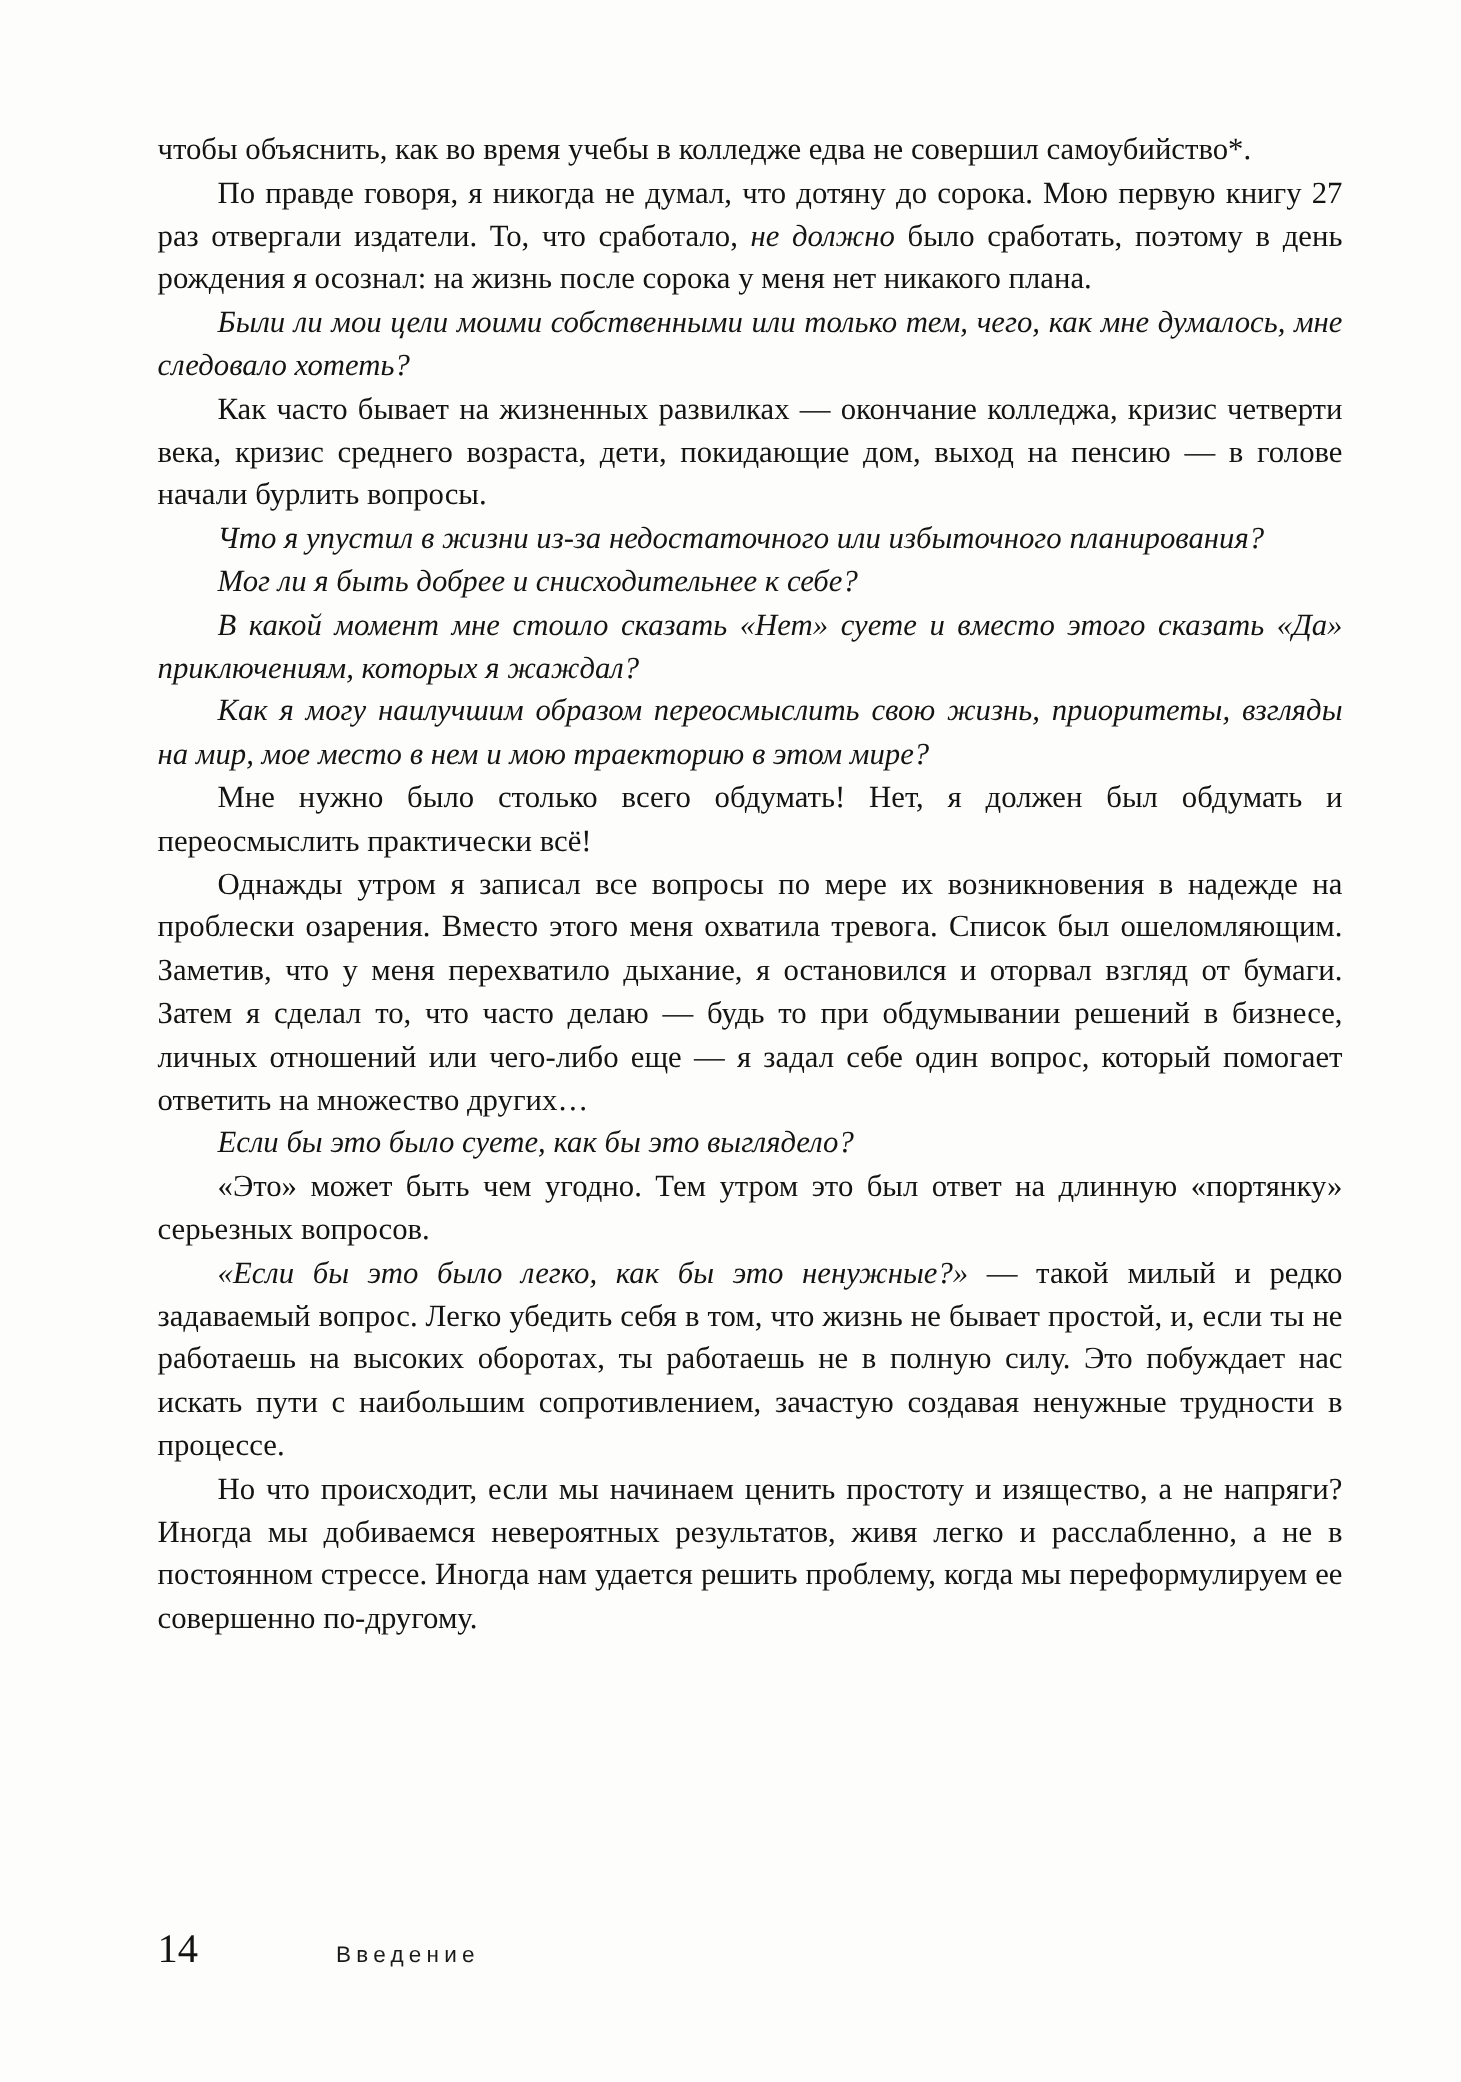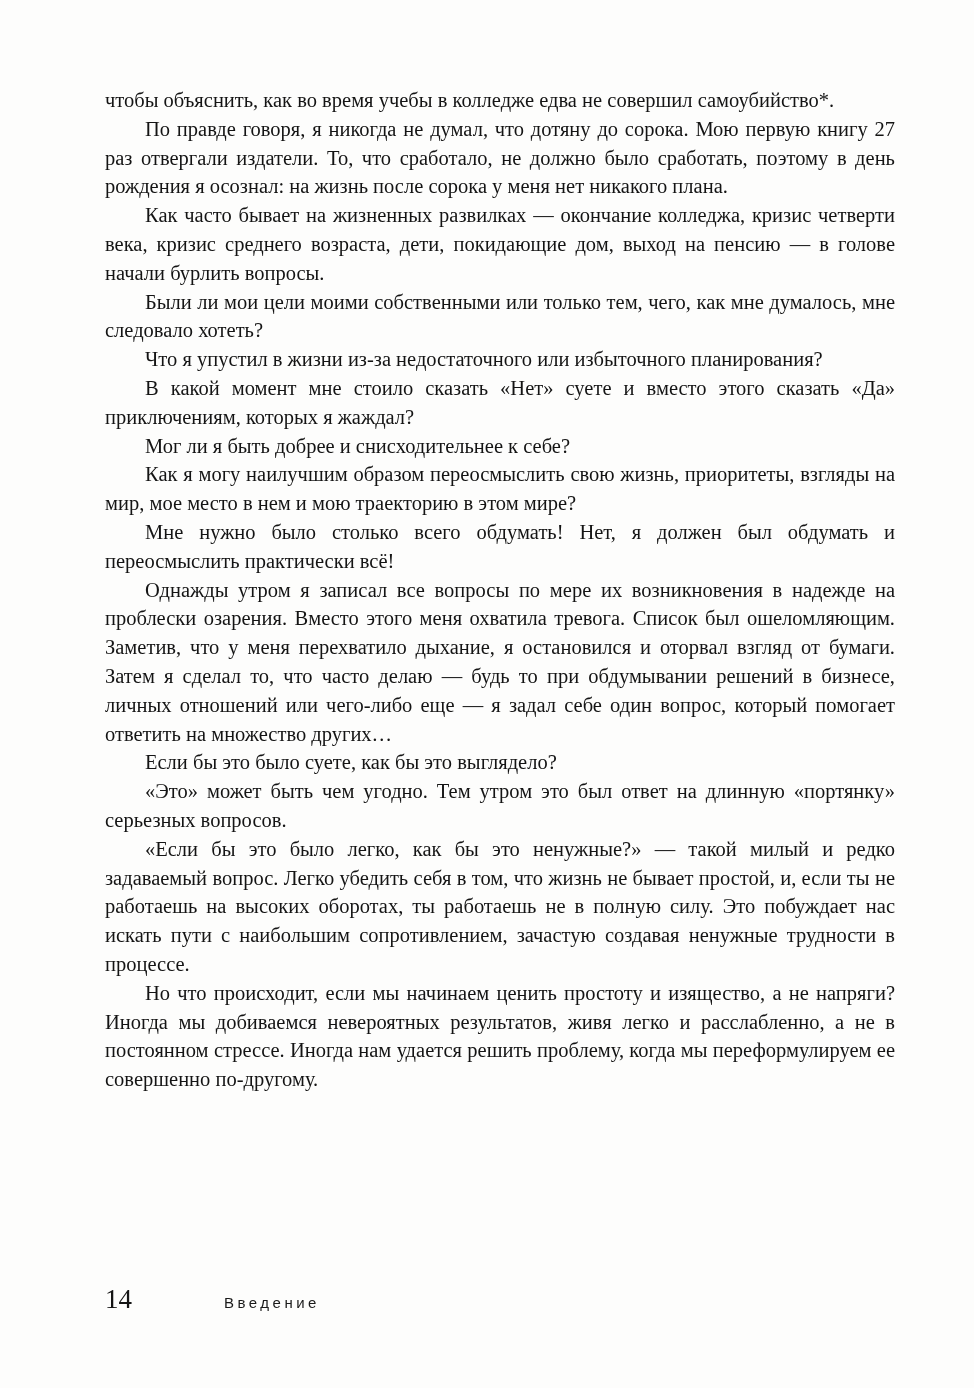--- a/index.html
+++ b/index.html
@@ -18,21 +18,21 @@
   .text-block {
     position: absolute;
     left: 105px; top: 86px;
     width: 790px;
     font-size: 20.5px;
     line-height: 28.8px;
     text-align: justify;
   }
   .para { margin: 0; }
   .para.indent { text-indent: 40px; }
-  .it { }
+  .it { font-style: italic; }
   .footnote-block {
     position: absolute;
     left: 105px; top: 1226px;
     width: 790px;
   }
   .footnote-rule {
     width: 388px;
     border-top: 1.6px solid #1c1c1c;
     margin: 0 0 9px 0;
   }
@@ -61,25 +61,25 @@
 </style>
 </head>
 <body>
 
 <div class="page">
 
   <div class="text-block">
 
   <p class="para"><span>чтобы объяснить, как во время учебы в колледже едва не совершил самоубийство*.</span></p>
       <p class="para indent"><span>По правде говоря, я никогда не думал, что дотяну до сорока. Мою первую книгу 27 раз отвергали издатели. То, что сработало, </span><span class="it">не должно</span><span> было сработать, поэтому в день рождения я осознал: на жизнь после сорока у меня нет никакого плана.</span></p>
+      <p class="para indent"><span class="it">Были ли мои цели моими собственными или только тем, чего, как мне думалось, мне следовало хотеть?</span></p>
       <p class="para indent"><span>Как часто бывает на жизненных развилках — окончание колледжа, кризис четверти века, кризис среднего возраста, дети, покидающие дом, выход на пенсию — в голове начали бурлить вопросы.</span></p>
-      <p class="para indent"><span class="it">Были ли мои цели моими собственными или только тем, чего, как мне думалось, мне следовало хотеть?</span></p>
       <p class="para indent"><span class="it">Что я упустил в жизни из-за недостаточного или избыточного планирования?</span></p>
+      <p class="para indent"><span class="it">Мог ли я быть добрее и снисходительнее к себе?</span></p>
       <p class="para indent"><span class="it">В какой момент мне стоило сказать «Нет» суете и вместо этого сказать «Да» приключениям, которых я жаждал?</span></p>
-      <p class="para indent"><span class="it">Мог ли я быть добрее и снисходительнее к себе?</span></p>
       <p class="para indent"><span class="it">Как я могу наилучшим образом переосмыслить свою жизнь, приоритеты, взгляды на мир, мое место в нем и мою траекторию в этом мире?</span></p>
       <p class="para indent"><span>Мне нужно было столько всего обдумать! Нет, я должен был обдумать и переосмыслить практически всё!</span></p>
       <p class="para indent"><span>Однажды утром я записал все вопросы по мере их возникновения в надежде на проблески озарения. Вместо этого меня охватила тревога. Список был ошеломляющим. Заметив, что у меня перехватило дыхание, я остановился и оторвал взгляд от бумаги. Затем я сделал то, что часто делаю — будь то при обдумывании решений в бизнесе, личных отношений или чего-либо еще — я задал себе один вопрос, который помогает ответить на множество других…</span></p>
       <p class="para indent"><span class="it">Если бы это было суете, как бы это выглядело?</span></p>
       <p class="para indent"><span>«Это» может быть чем угодно. Тем утром это был ответ на длинную «портянку» серьезных вопросов.</span></p>
       <p class="para indent"><span class="it">«Если бы это было легко, как бы это ненужные?»</span><span> — такой милый и редко задаваемый вопрос. Легко убедить себя в том, что жизнь не бывает простой, и, если ты не работаешь на высоких оборотах, ты работаешь не в полную силу. Это побуждает нас искать пути с наибольшим сопротивлением, зачастую создавая ненужные трудности в процессе.</span></p>
       <p class="para indent"><span>Но что происходит, если мы начинаем ценить простоту и изящество, а не напряги? Иногда мы добиваемся невероятных результатов, живя легко и расслабленно, а не в постоянном стрессе. Иногда нам удается решить проблему, когда мы переформулируем ее совершенно по-другому.</span></p>
     </div>
 
 

